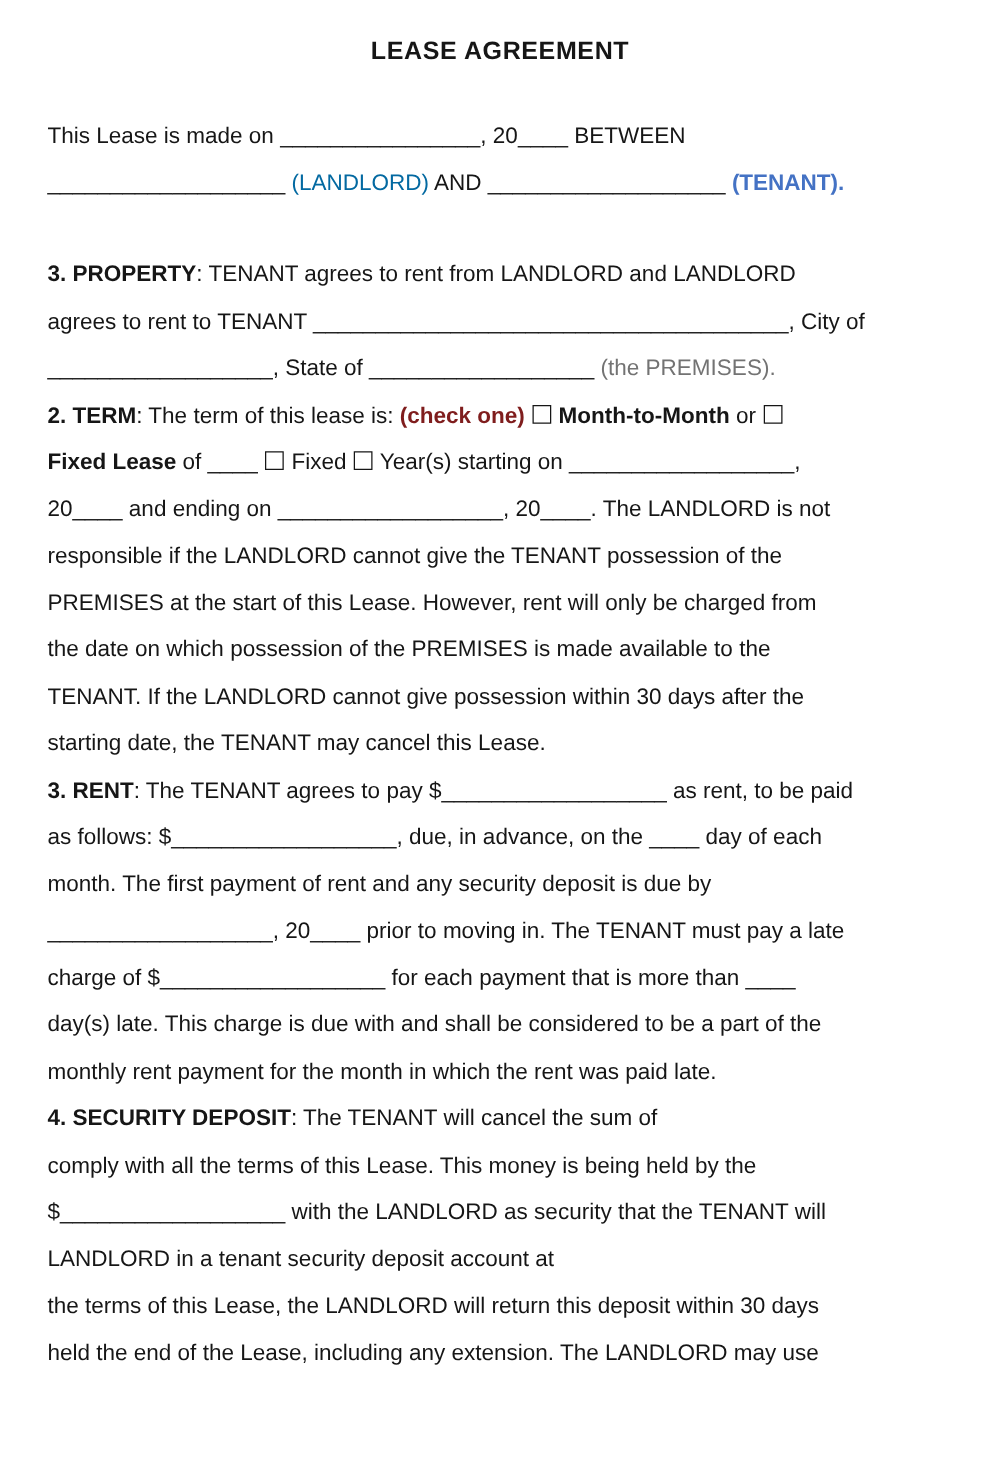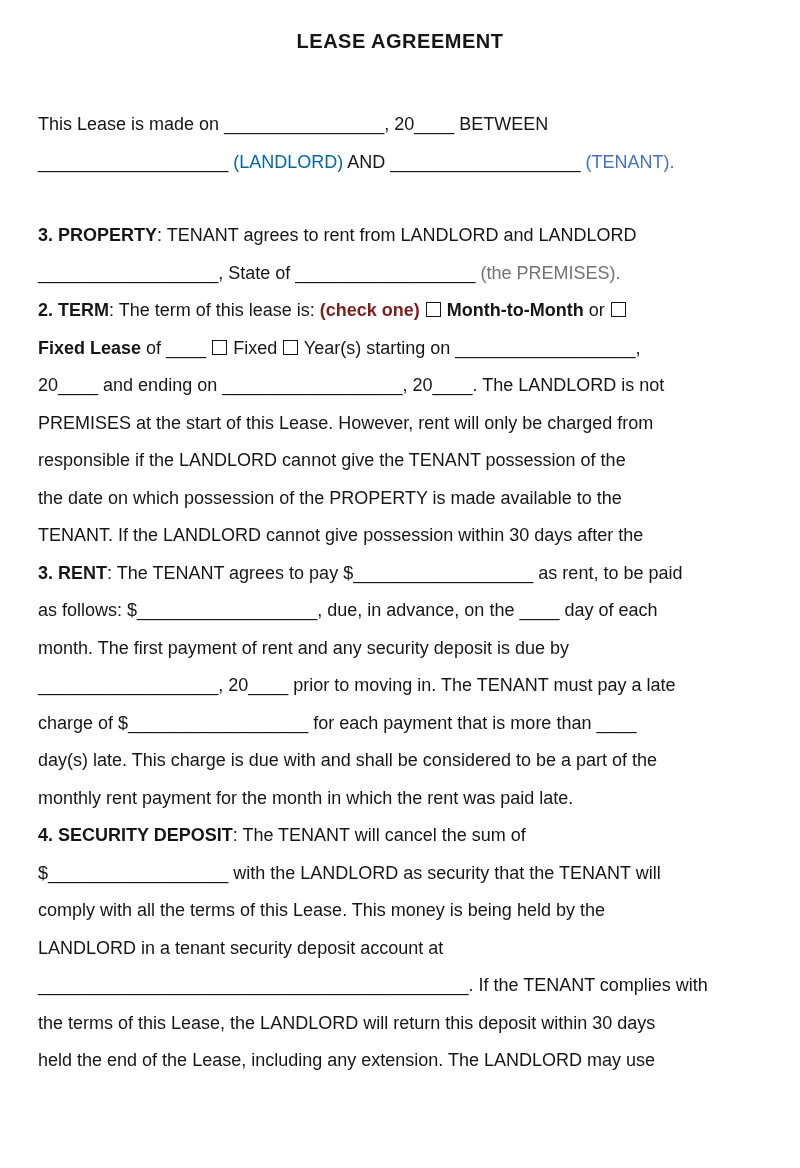--- a/index.html
+++ b/index.html
@@ -14,21 +14,21 @@
     overflow: hidden;
   }
   .title {
     margin: 0;
     text-align: center;
     font-size: 20px;
     line-height: 26px;
     font-weight: 700;
     letter-spacing: 0.5px;
   }
-  .doc-body { margin-top: 52px; }
+  .doc-body { margin-top: 36px; }
   .para { font-size: 18px; line-height: 37.5px; margin: 0; }
   .para-intro { margin-bottom: 36px; }
   .line { white-space: pre; }
   .seg-bold { font-weight: 700; }
   .blank { letter-spacing: 0; }
   .checkbox {
     display: inline-block;
     width: 13px;
     height: 13px;
     border: 1.5px solid #161616;
@@ -38,47 +38,48 @@
   }
 </style>
 </head>
 <body>
 
 <div class="page">
   <h1 class="title">LEASE AGREEMENT</h1>
   <div class="doc-body" id="doc-body">
       <div class="para para-intro">
         <div class="line"><span>This Lease is made on </span><span class="blank">________________</span><span>, 20</span><span class="blank">____</span><span> BETWEEN</span></div>
-        <div class="line"><span class="blank">___________________</span><span> </span><span style="color: #0369a1;">(LANDLORD)</span><span> AND </span><span class="blank">___________________</span><span> </span><span style="color: rgb(68, 114, 196);">(TENANT).</span></div>
+        <div class="line"><span class="blank">___________________</span><span> </span><span style="color: #0369a1;">(LANDLORD)</span><span> AND </span><span class="blank">___________________</span><span> </span><span style="color: rgb(68, 114, 196); font-weight: bold;">(TENANT).</span></div>
       </div>
       <div class="para para-property">
         <div class="line"><span class="seg-bold">3. PROPERTY</span><span>: TENANT agrees to rent from LANDLORD and LANDLORD</span></div>
+        <div class="line"><span>agrees to rent to TENANT </span><span class="blank">______________________________________</span><span>, City of</span></div>
         <div class="line"><span class="blank">__________________</span><span>, State of </span><span class="blank">__________________</span><span> </span><span style="color: #737373;">(the PREMISES).</span></div>
       </div>
       <div class="para para-term">
         <div class="line"><span class="seg-bold">2. TERM</span><span>: The term of this lease is: </span><span class="seg-bold" style="color: #7f1d1d;">(check one)</span><span> </span><span class="checkbox"></span><span> </span><span class="seg-bold">Month-to-Month</span><span> or </span><span class="checkbox"></span></div>
         <div class="line"><span class="seg-bold">Fixed Lease</span><span> of </span><span class="blank">____</span><span> </span><span class="checkbox"></span><span> Fixed </span><span class="checkbox"></span><span> Year(s) starting on </span><span class="blank">__________________</span><span>,</span></div>
         <div class="line"><span>20</span><span class="blank">____</span><span> and ending on </span><span class="blank">__________________</span><span>, 20</span><span class="blank">____</span><span>. The LANDLORD is not</span></div>
+        <div class="line"><span>responsible if the LANDLORD cannot give the TENANT possession of the</span></div>
         <div class="line"><span>PREMISES at the start of this Lease. However, rent will only be charged from</span></div>
-        <div class="line"><span>responsible if the LANDLORD cannot give the TENANT possession of the</span></div>
-        <div class="line"><span>the date on which possession of the PROPERTY is made available to the</span></div>
+        <div class="line"><span>the date on which possession of the PREMISES is made available to the</span></div>
         <div class="line"><span>TENANT. If the LANDLORD cannot give possession within 30 days after the</span></div>
+        <div class="line"><span>starting date, the TENANT may cancel this Lease.</span></div>
       </div>
       <div class="para para-rent">
         <div class="line"><span class="seg-bold">3. RENT</span><span>: The TENANT agrees to pay $</span><span class="blank">__________________</span><span> as rent, to be paid</span></div>
         <div class="line"><span>as follows: $</span><span class="blank">__________________</span><span>, due, in advance, on the </span><span class="blank">____</span><span> day of each</span></div>
         <div class="line"><span>month. The first payment of rent and any security deposit is due by</span></div>
         <div class="line"><span class="blank">__________________</span><span>, 20</span><span class="blank">____</span><span> prior to moving in. The TENANT must pay a late</span></div>
         <div class="line"><span>charge of $</span><span class="blank">__________________</span><span> for each payment that is more than </span><span class="blank">____</span></div>
         <div class="line"><span>day(s) late. This charge is due with and shall be considered to be a part of the</span></div>
         <div class="line"><span>monthly rent payment for the month in which the rent was paid late.</span></div>
       </div>
       <div class="para para-security-deposit">
         <div class="line"><span class="seg-bold">4. SECURITY DEPOSIT</span><span>: The TENANT will cancel the sum of</span></div>
+        <div class="line"><span>comply with all the terms of this Lease. This money is being held by the</span></div>
         <div class="line"><span>$</span><span class="blank">__________________</span><span> with the LANDLORD as security that the TENANT will</span></div>
-        <div class="line"><span>comply with all the terms of this Lease. This money is being held by the</span></div>
         <div class="line"><span>LANDLORD in a tenant security deposit account at</span></div>
-        <div class="line"><span class="blank">___________________________________________</span><span>. If the TENANT complies with</span></div>
         <div class="line"><span>the terms of this Lease, the LANDLORD will return this deposit within 30 days</span></div>
         <div class="line"><span>held the end of the Lease, including any extension. The LANDLORD may use</span></div>
       </div>
     </div>
 </div>
 
 </body></html>

